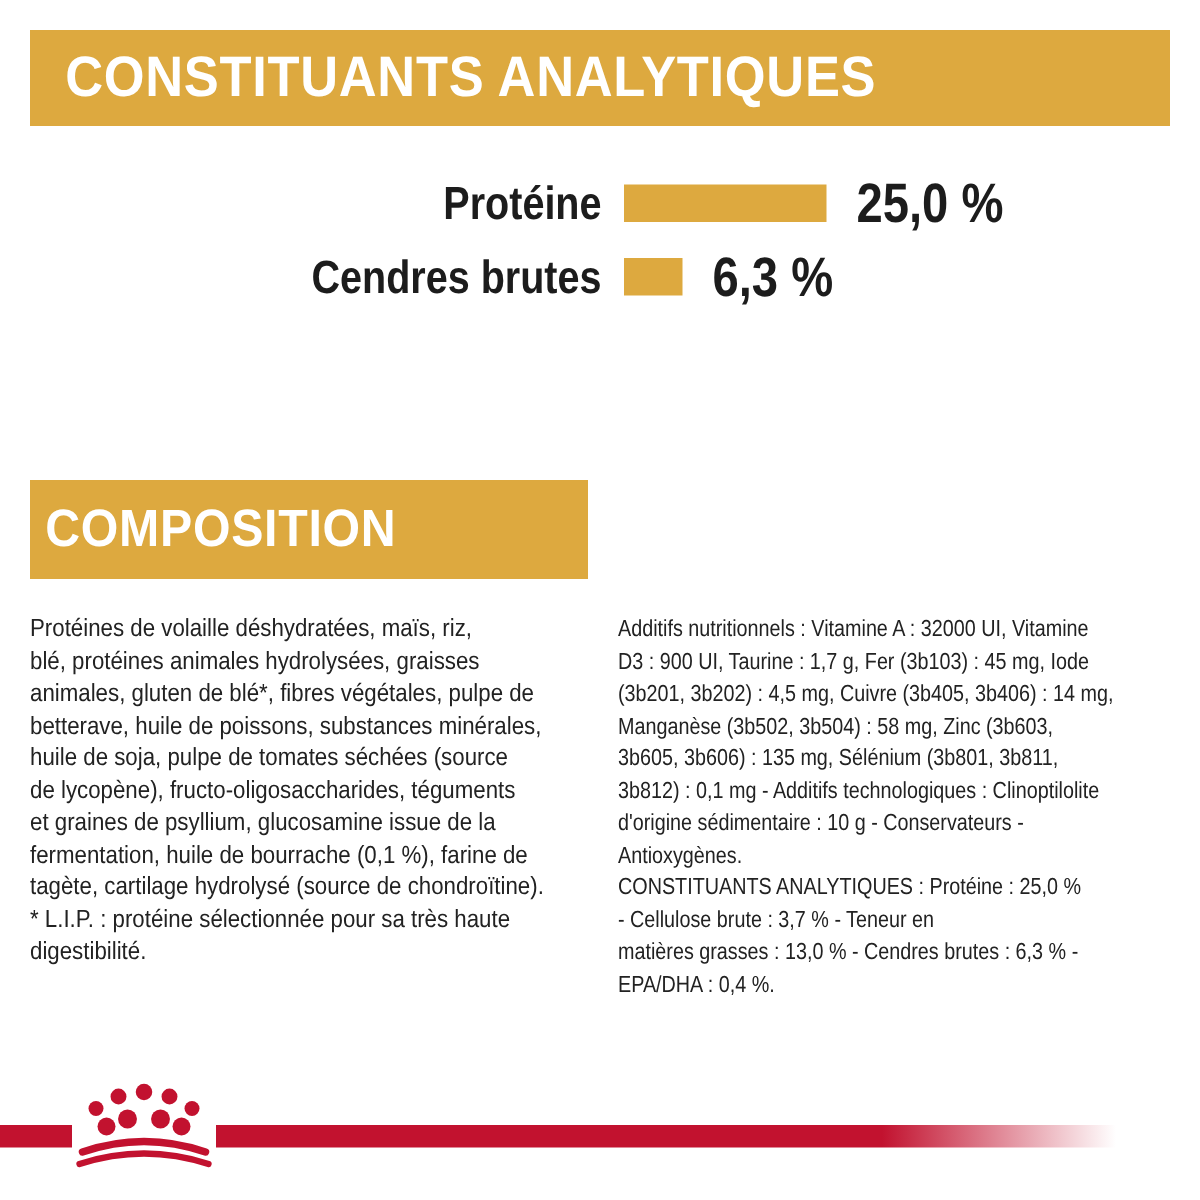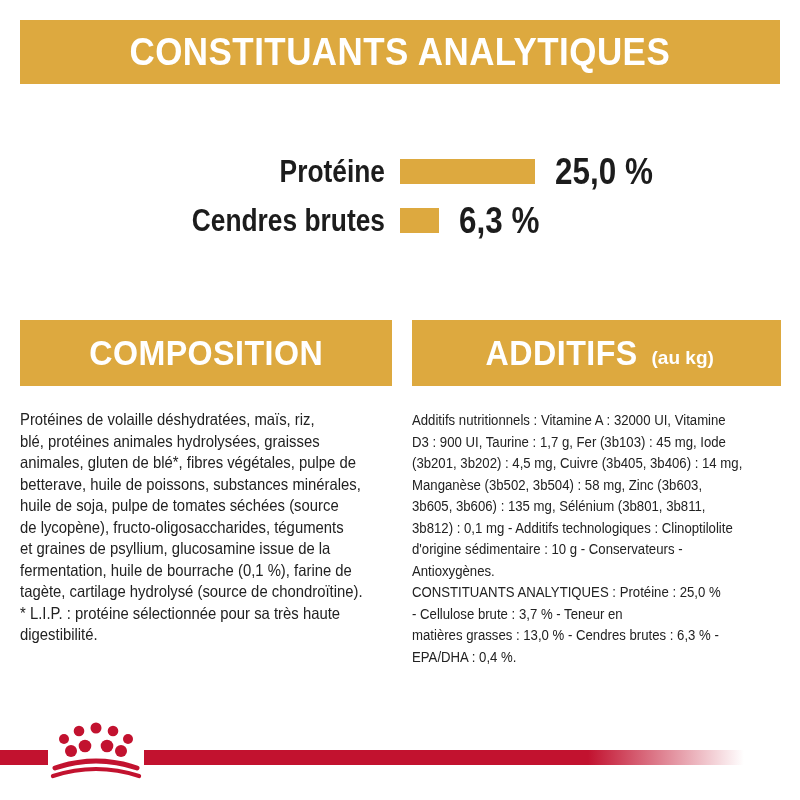--- a/index.html
+++ b/index.html
@@ -1,31 +1,31 @@
 <!DOCTYPE html>
 <html><head>
 <meta charset="utf-8">
 <style>
   html,body{margin:0;padding:0;background:#fff;}
   .page{
     position:relative;width:800px;height:800px;background:#fff;
     font-family:"Liberation Sans",sans-serif;overflow:hidden;
     --gold:#DDA93F;--red:#C2122F;--ink:#1c1c1c;
   }
-  .banner{background:var(--gold);display:flex;align-items:center;justify-content:center;position:absolute;}
+  .banner{background:var(--gold);display:flex;align-items:center;justify-content:flex-start;position:absolute;}
   .banner .btxt{color:#fff;font-weight:bold;letter-spacing:.5px;white-space:nowrap;transform:scaleX(.92);transform-origin:center;}
   .header-banner{left:20px;top:20px;width:760px;height:64px;}
   .header-banner .btxt{font-size:38px;}
   .section-banner{top:320px;height:66px;}
   .section-banner .btxt{font-size:35px;}
   .banner-left{left:20px;width:372px;}
   .banner-right{left:412px;width:369px;}
   .suffix{font-size:19px;font-weight:bold;color:#fff;margin-left:7px;padding-top:10px;white-space:nowrap;}
 
-  .chart{position:absolute;left:0;top:111px;width:716px;margin-top:36px;}
+  .chart{position:absolute;left:16px;top:111px;width:716px;}
   .crow{display:flex;align-items:center;height:49px;}
   .clabel{width:385px;flex:0 0 385px;text-align:right;font-weight:bold;font-size:31px;color:var(--ink);
           white-space:nowrap;transform:scaleX(.85);transform-origin:right center;}
   .cbar{height:25px;background:var(--gold);margin-left:15px;flex:0 0 auto;}
   .cvalue{margin-left:20px;font-weight:bold;font-size:37px;color:var(--ink);white-space:nowrap;
           transform:scaleX(.85);transform-origin:left center;}
 
   .body-text{position:absolute;top:409px;color:#222;}
   .body-text > div{white-space:nowrap;}
   .body-left{left:20px;width:440px;font-size:16.5px;line-height:21.5px;transform:scaleX(.9);transform-origin:top left;}
@@ -53,24 +53,20 @@
     </div>
     <div class="crow">
       <div class="clabel">Cendres brutes</div>
       <div class="cbar" style="width: 39px;"></div>
       <div class="cvalue">6,3 %</div>
     </div>
   </div>
 
   <div class="banner section-banner banner-left">
     <span class="btxt">COMPOSITION</span>
-  </div>
-  <div class="banner section-banner banner-right">
-    <span class="btxt">ADDITIFS</span>
-    <span class="suffix">(au kg)</span>
   </div>
 
   <div class="body-text body-left">
       <div>Protéines de volaille déshydratées, maïs, riz,</div>
       <div>blé, protéines animales hydrolysées, graisses</div>
       <div>animales, gluten de blé*, fibres végétales, pulpe de</div>
       <div>betterave, huile de poissons, substances minérales,</div>
       <div>huile de soja, pulpe de tomates séchées (source</div>
       <div>de lycopène), fructo-oligosaccharides, téguments</div>
       <div>et graines de psyllium, glucosamine issue de la</div>

